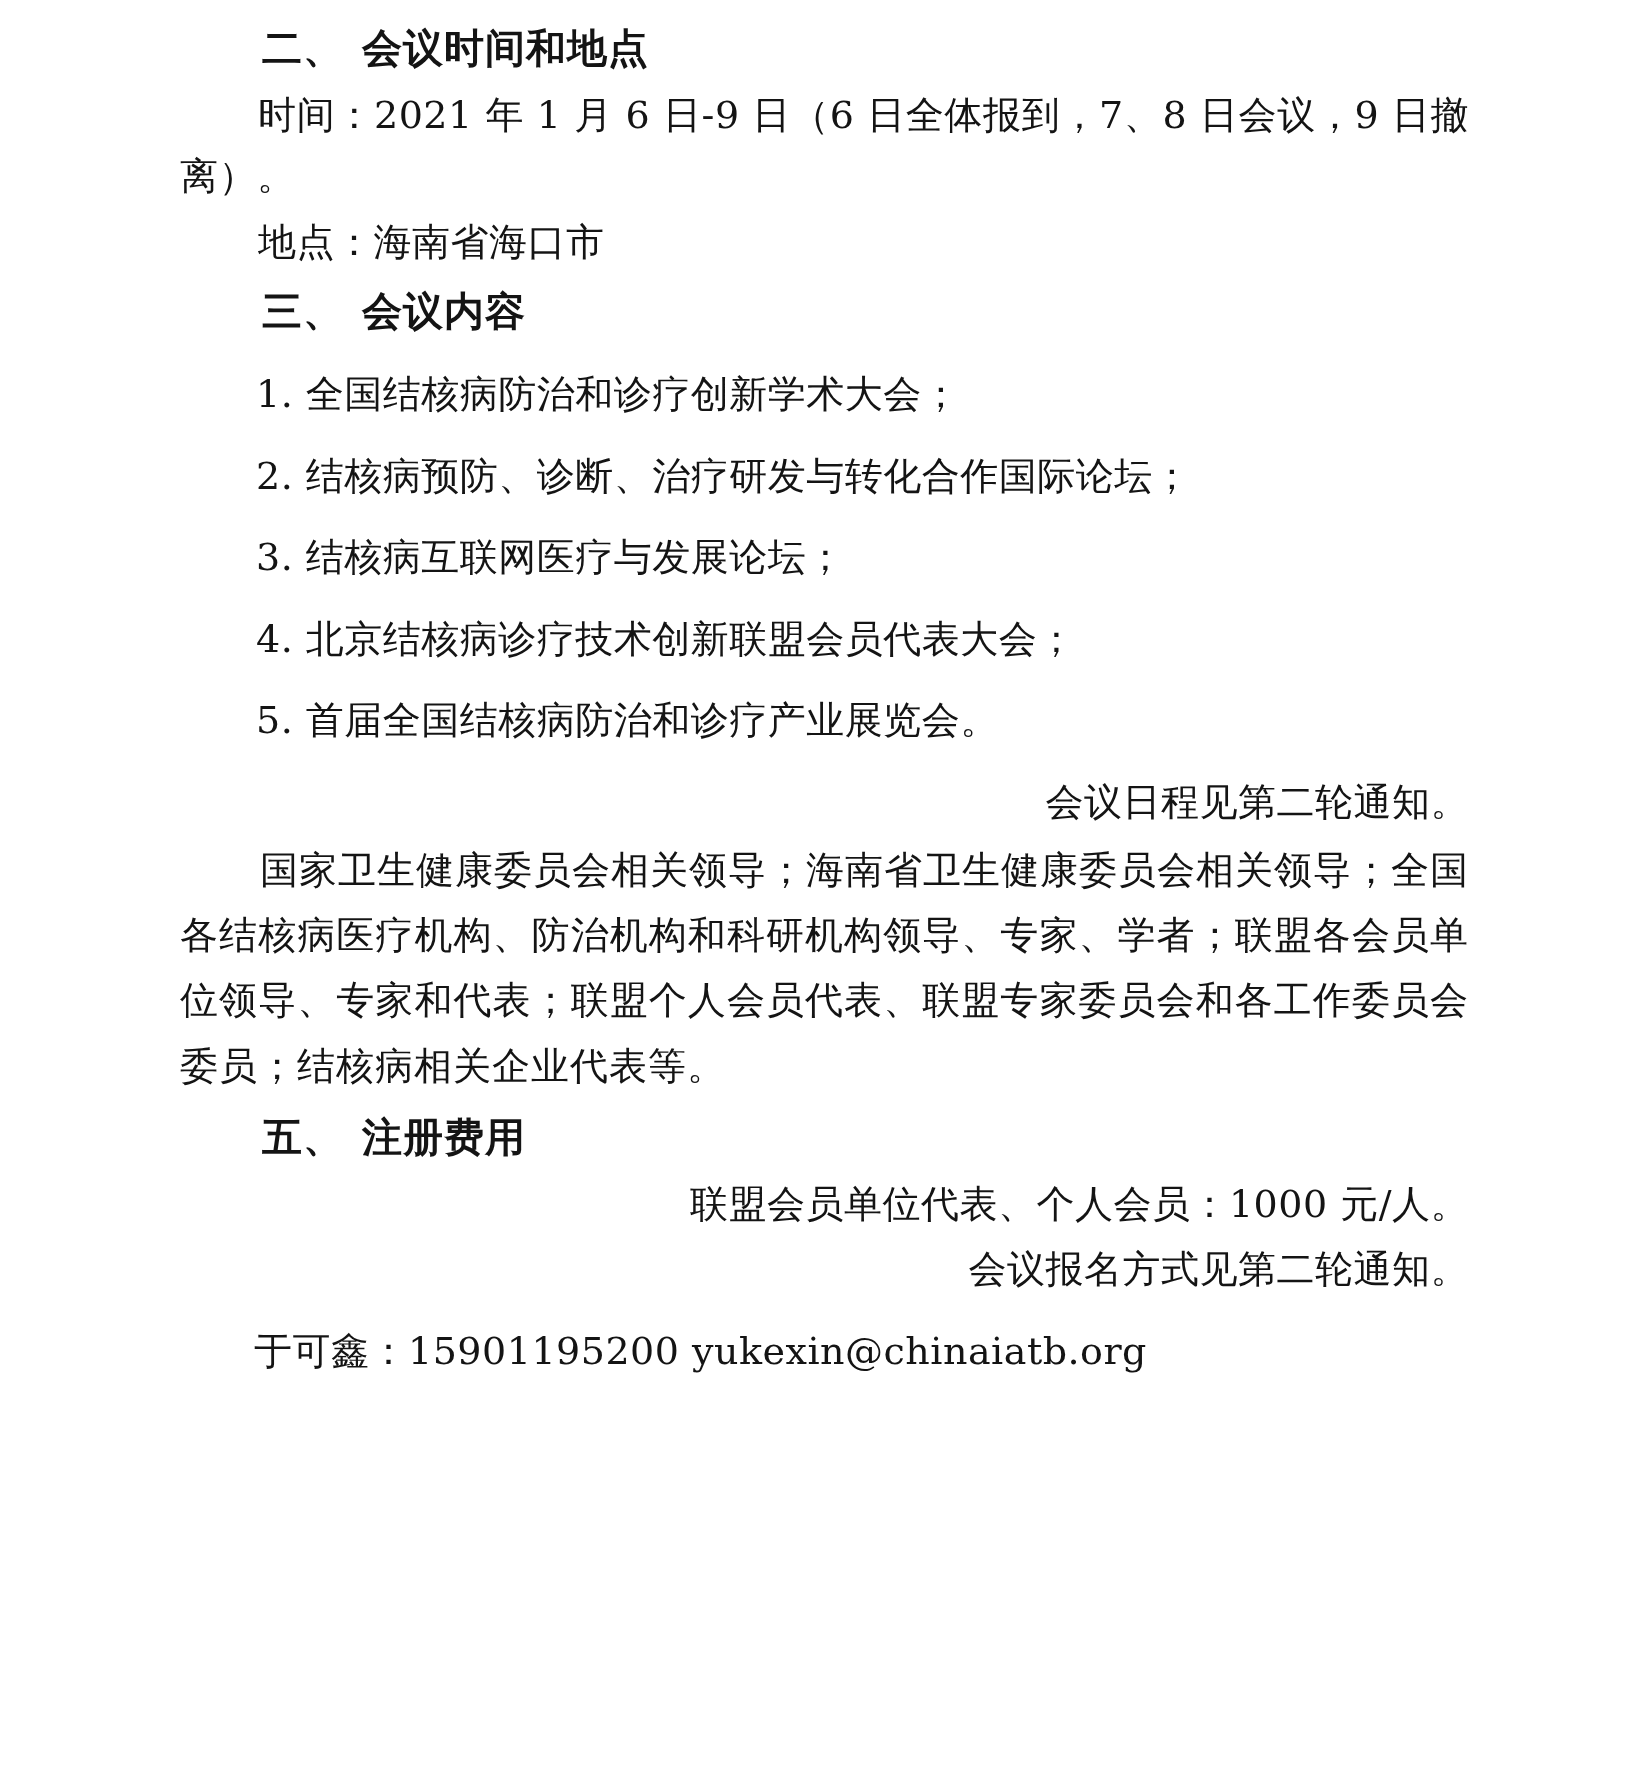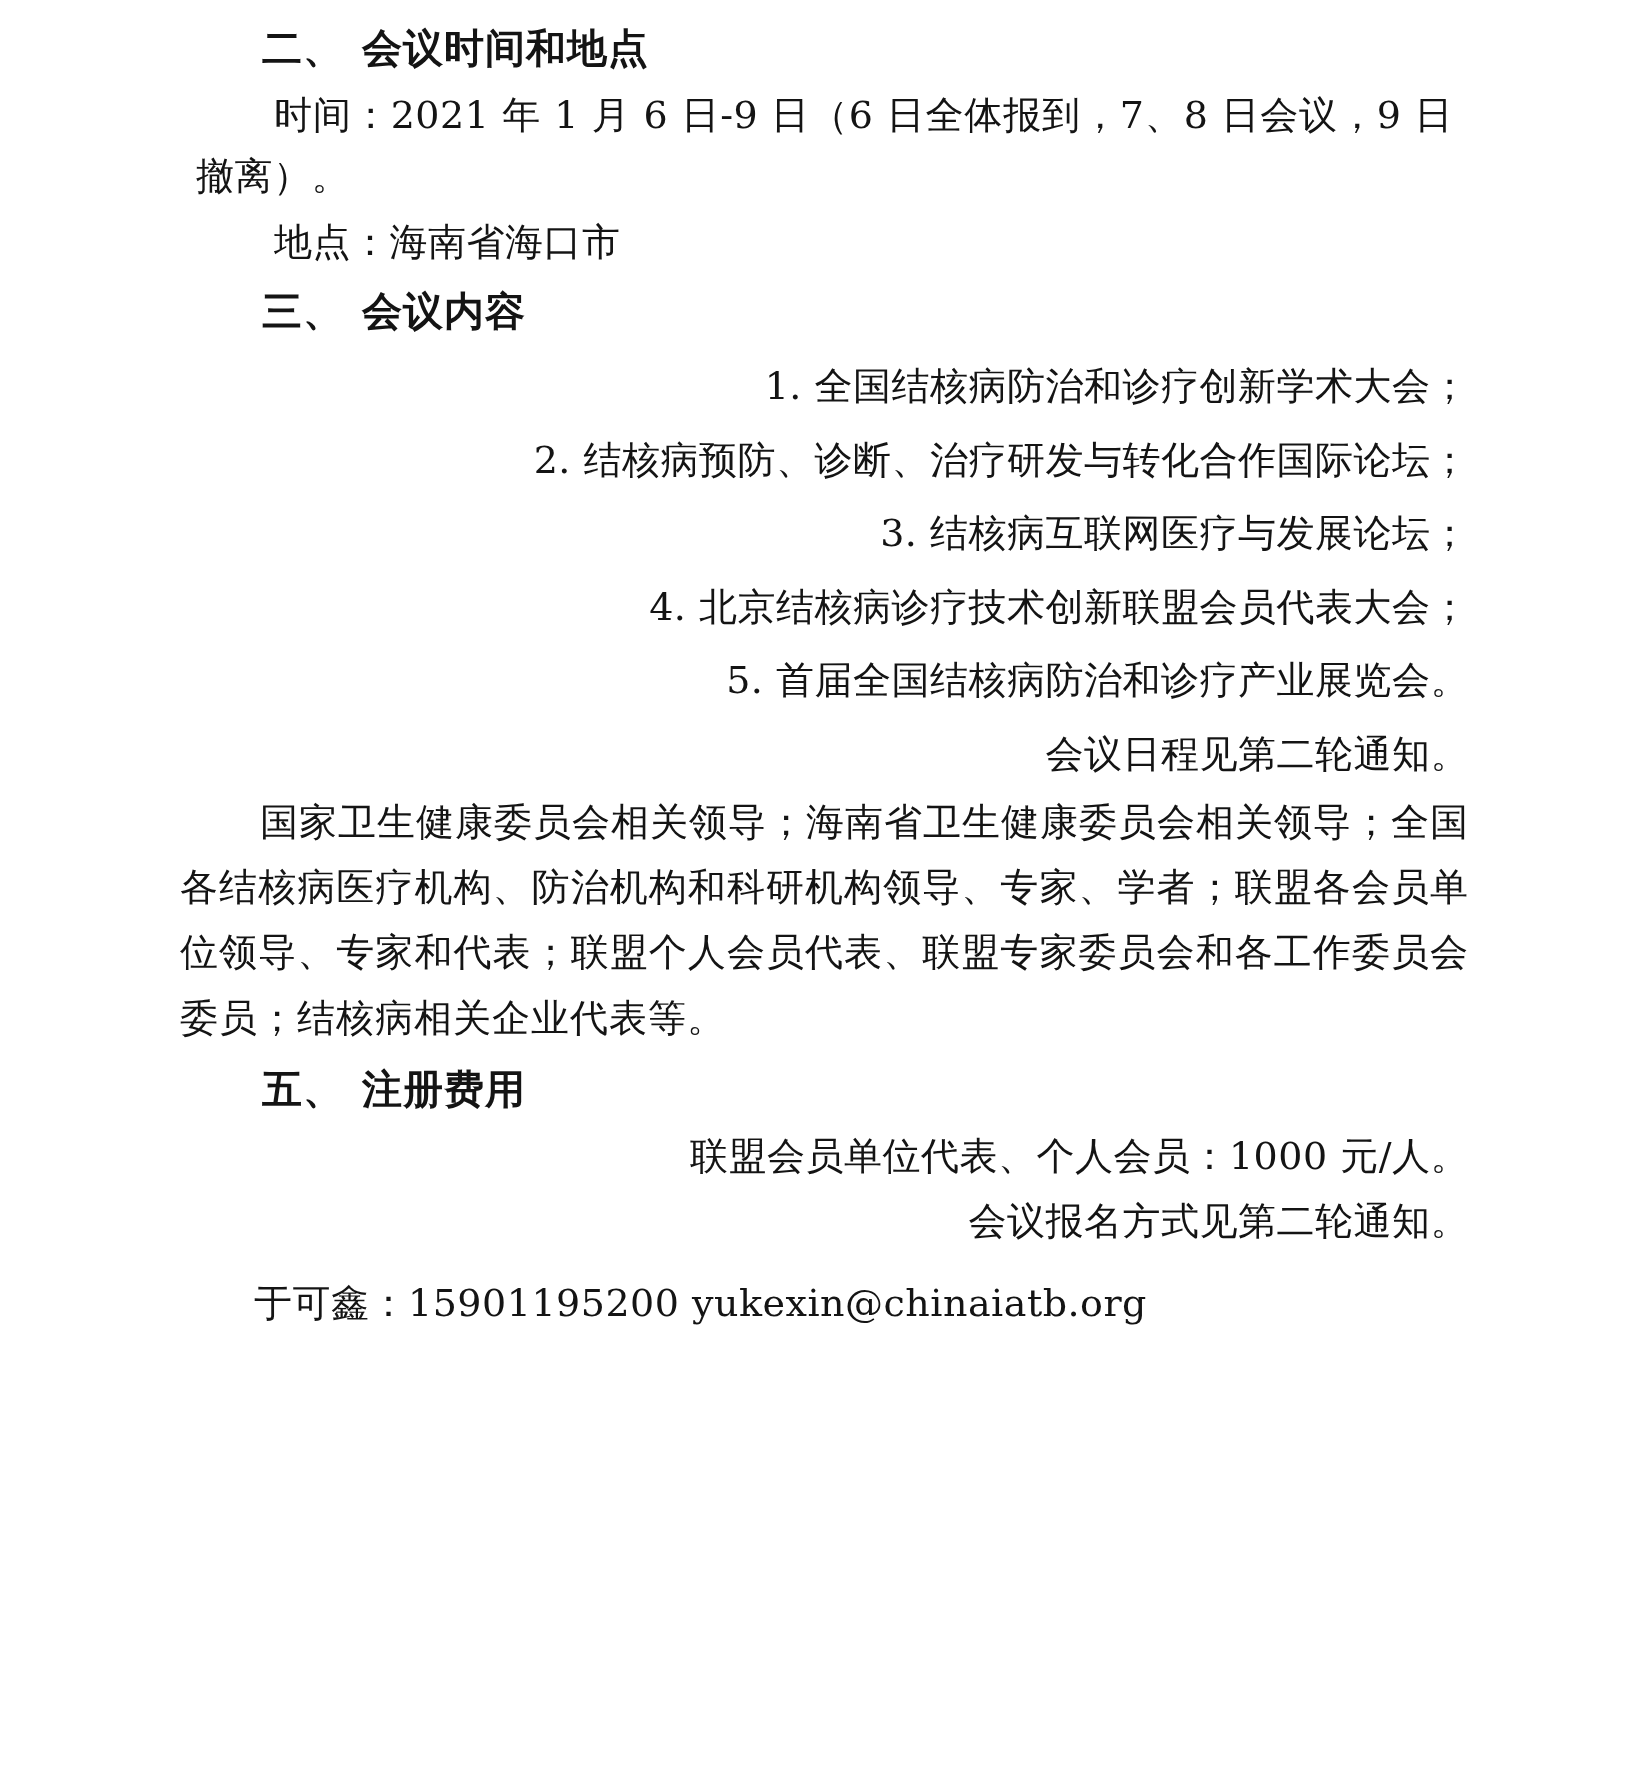--- a/index.html
+++ b/index.html
@@ -28,37 +28,36 @@
     font-weight: bold;
     font-size: 40px;
     margin: 6px 0 2px 0;
     letter-spacing: 1px;
     padding-left: 82px;
   }
   .section-heading .num {
     margin-right: 18px;
   }
   .para {
-    margin: 4px 16px;
+    margin: 4px 0;
     text-indent: 78px;
     text-align: justify;
     letter-spacing: 0.5px;
   }
   .para-flow {
     margin: 4px 0;
     text-indent: 80px;
     text-align: justify;
     letter-spacing: 1px;
     line-height: 1.72;
   }
   .list-item {
-    margin: 12px 0;
+    margin: 20px 0;
     text-indent: 76px;
     letter-spacing: 0.5px;
-    text-align: right;
   }
   .plain {
     margin: 4px 0;
     text-indent: 72px;
     letter-spacing: 0.5px;
     text-align: right;
   }
   .contact {
     margin: 20px 0;
     text-indent: 74px;

